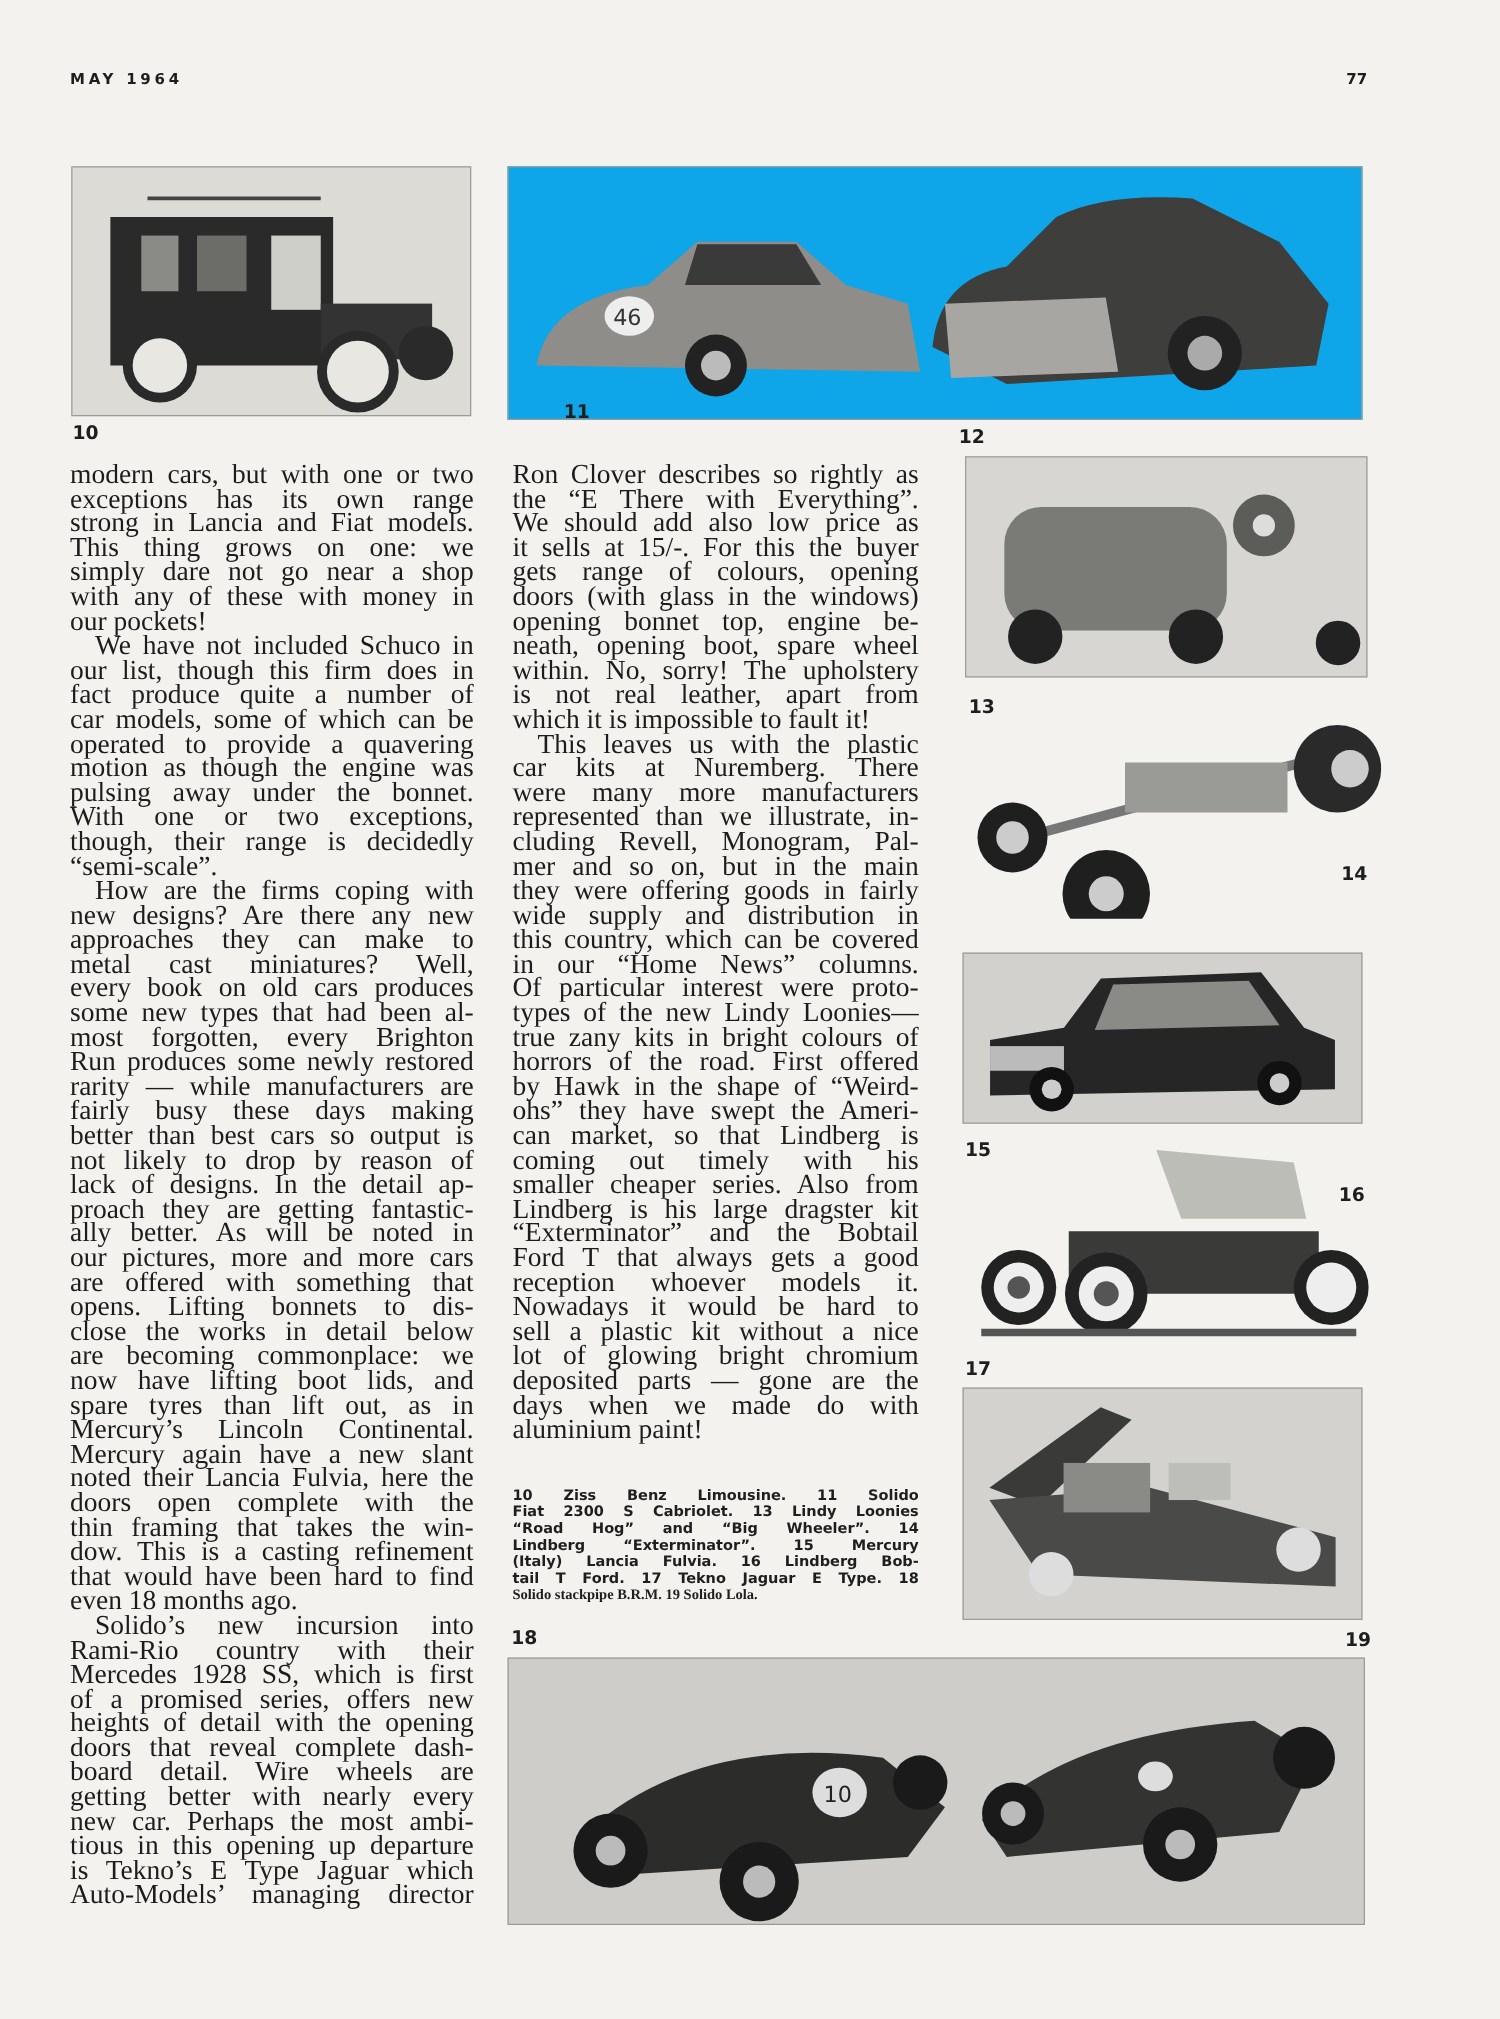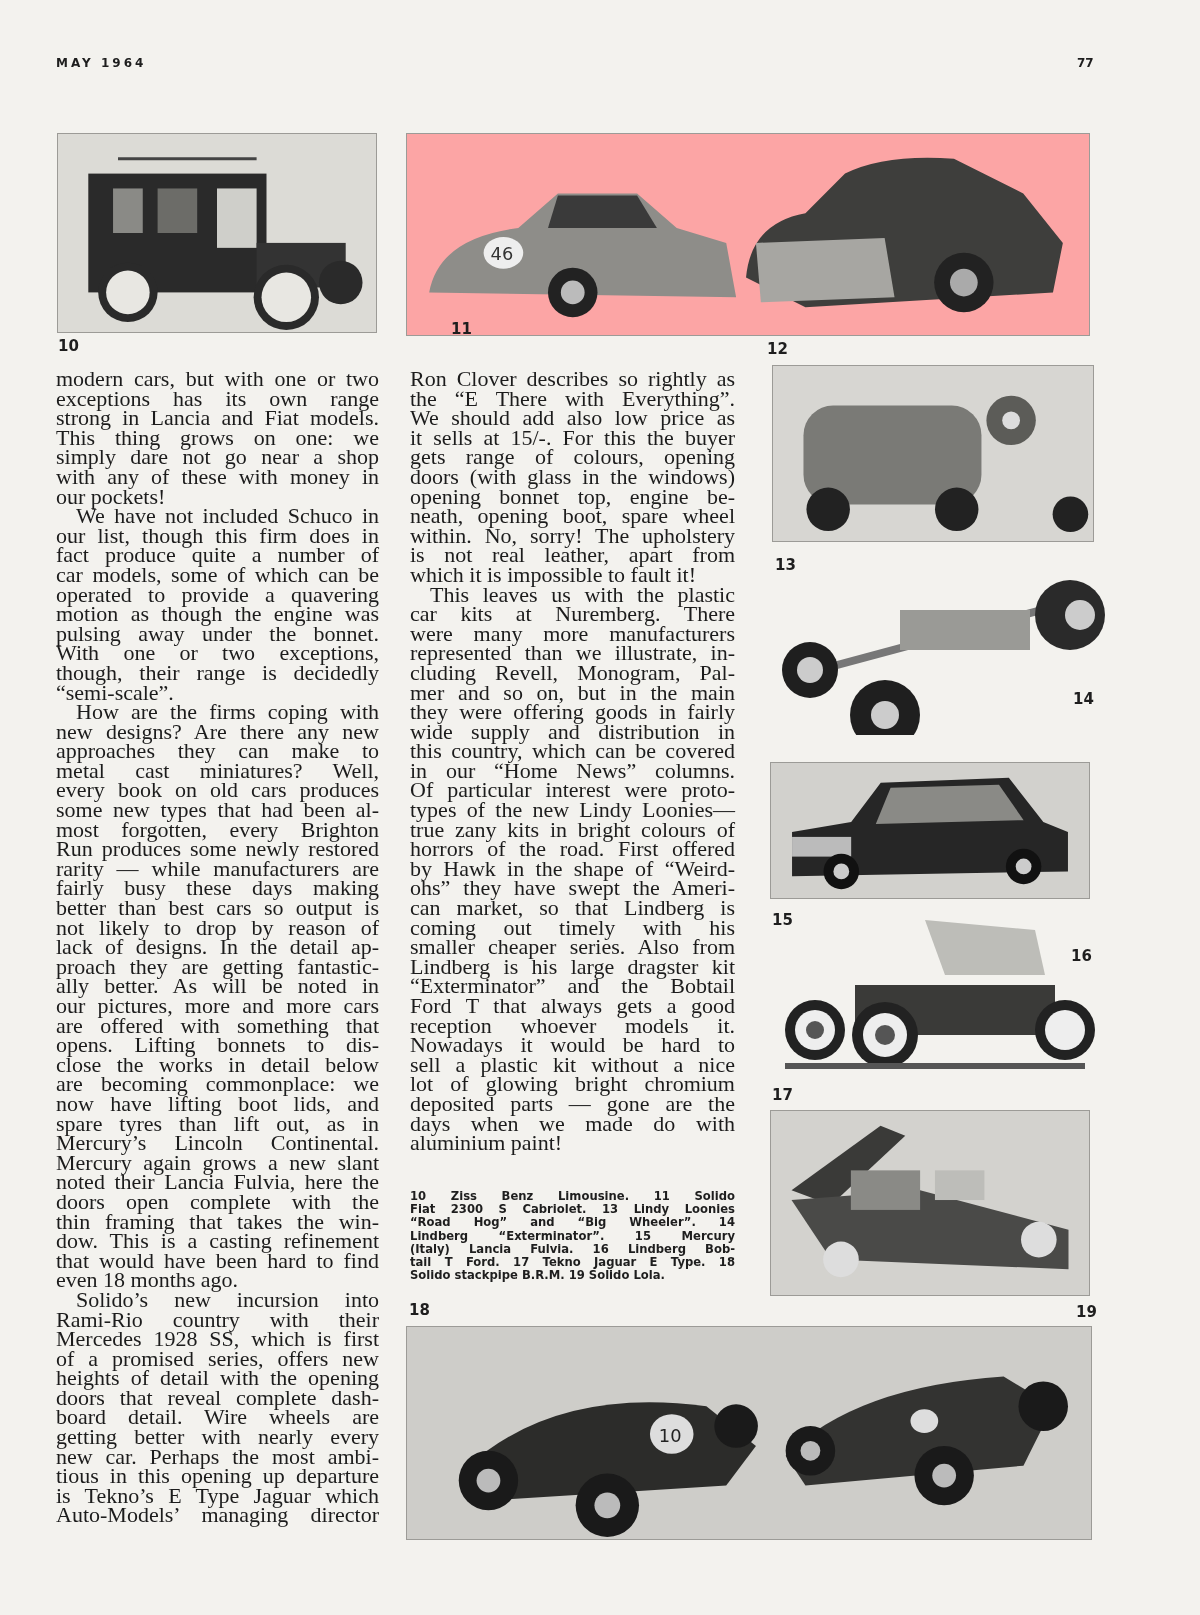--- a/index.html
+++ b/index.html
@@ -16,21 +16,21 @@
     .photo { position: absolute; background: #c9c8c4; overflow: hidden; border: 1px solid #9c9b97; box-sizing: border-box; }
     .photo svg { width: 100%; height: 100%; display: block; }
     .fig-num { position: absolute; font-family: "DejaVu Sans", "Liberation Sans", sans-serif; font-weight: bold; font-size: 15px; color: #1e1e1e; }
 
     .col { position: absolute; font-size: 22px; line-height: 19.6px; text-align: justify; }
     .col .line { display: block; text-align: justify; text-align-last: justify; white-space: nowrap; }
     .col .line.last { text-align-last: left; }
 
     .caption { position: absolute; left: 410px; top: 1190px; width: 325px; font-family: "DejaVu Sans", "Liberation Sans", sans-serif; font-weight: bold; font-size: 11.6px; line-height: 13.2px; color: #1e1e1e; }
     .caption .line { display: block; white-space: nowrap; text-align: justify; text-align-last: justify; }
-    .caption .line.last { text-align-last: left; }
+    .caption .line.last { text-align-last: left; font-family: Liberation Serif, serif; }
   </style>
 </head>
 <body>
 
 <div class="header left">MAY 1964</div>
 <div class="header right">77</div>
 
 <div class="photo" style="left:57px;top:133px;width:320px;height:200px;background:#dcdbd6;">
   <svg viewBox="0 0 320 200">
     <rect x="30" y="40" width="180" height="120" fill="#2a2a2a"></rect>
@@ -41,21 +41,21 @@
     <line x1="60" y1="25" x2="200" y2="25" stroke="#444" stroke-width="3"></line>
     <circle cx="70" cy="160" r="30" fill="#2a2a2a"></circle>
       <circle cx="70" cy="160" r="22" fill="#e8e7e2"></circle>
     <circle cx="230" cy="165" r="33" fill="#2a2a2a"></circle>
       <circle cx="230" cy="165" r="25" fill="#e8e7e2"></circle>
     <circle cx="285" cy="150" r="22" fill="#2a2a2a"></circle>
   </svg>
 </div>
 <div class="fig-num" style="left:58px;top:337px;">10</div>
 
-<div class="photo" style="left:406px;top:133px;width:684px;height:203px;background:#fca5a5;">
+<div class="photo" style="left:406px;top:133px;width:684px;height:203px;background:#0ea5e9;">
   <svg viewBox="0 0 684 203">
     <path d="M20 160 Q30 105 110 95 L150 60 L230 60 L270 95 L320 110 L330 165 Z" fill="#8e8d89"></path>
     <path d="M150 62 L230 62 L250 95 L140 95 Z" fill="#3a3a3a"></path>
     <ellipse cx="95" cy="120" rx="20" ry="16" fill="#eee"></ellipse>
     <text x="82" y="127" font-size="18" font-family="DejaVu Sans, sans-serif" fill="#333">46</text>
     <circle cx="165" cy="160" r="25" fill="#222"></circle>
       <circle cx="165" cy="160" r="12" fill="#bbb"></circle>
     <path d="M340 145 Q345 90 400 80 L440 40 Q480 20 550 25 L620 60 L660 110 L650 160 L400 175 Z" fill="#3e3e3c"></path>
     <path d="M350 110 L480 105 L490 165 L355 170 Z" fill="#a7a6a2"></path>
     <circle cx="560" cy="150" r="30" fill="#222"></circle>
@@ -190,21 +190,21 @@
   <span class="line">proach they are getting fantastic-</span>
   <span class="line">ally better. As will be noted in</span>
   <span class="line">our pictures, more and more cars</span>
   <span class="line">are offered with something that</span>
   <span class="line">opens. Lifting bonnets to dis-</span>
   <span class="line">close the works in detail below</span>
   <span class="line">are becoming commonplace: we</span>
   <span class="line">now have lifting boot lids, and</span>
   <span class="line">spare tyres than lift out, as in</span>
   <span class="line">Mercury’s Lincoln Continental.</span>
-  <span class="line">Mercury again grows a new slant</span>
+  <span class="line">Mercury again have a new slant</span>
   <span class="line">noted their Lancia Fulvia, here the</span>
   <span class="line">doors open complete with the</span>
   <span class="line">thin framing that takes the win-</span>
   <span class="line">dow. This is a casting refinement</span>
   <span class="line">that would have been hard to find</span>
   <span class="line last">even 18 months ago.</span>
   <span class="line" style="padding-left:20px">Solido’s new incursion into</span>
   <span class="line">Rami-Rio country with their</span>
   <span class="line">Mercedes 1928 SS, which is first</span>
   <span class="line">of a promised series, offers new</span>

